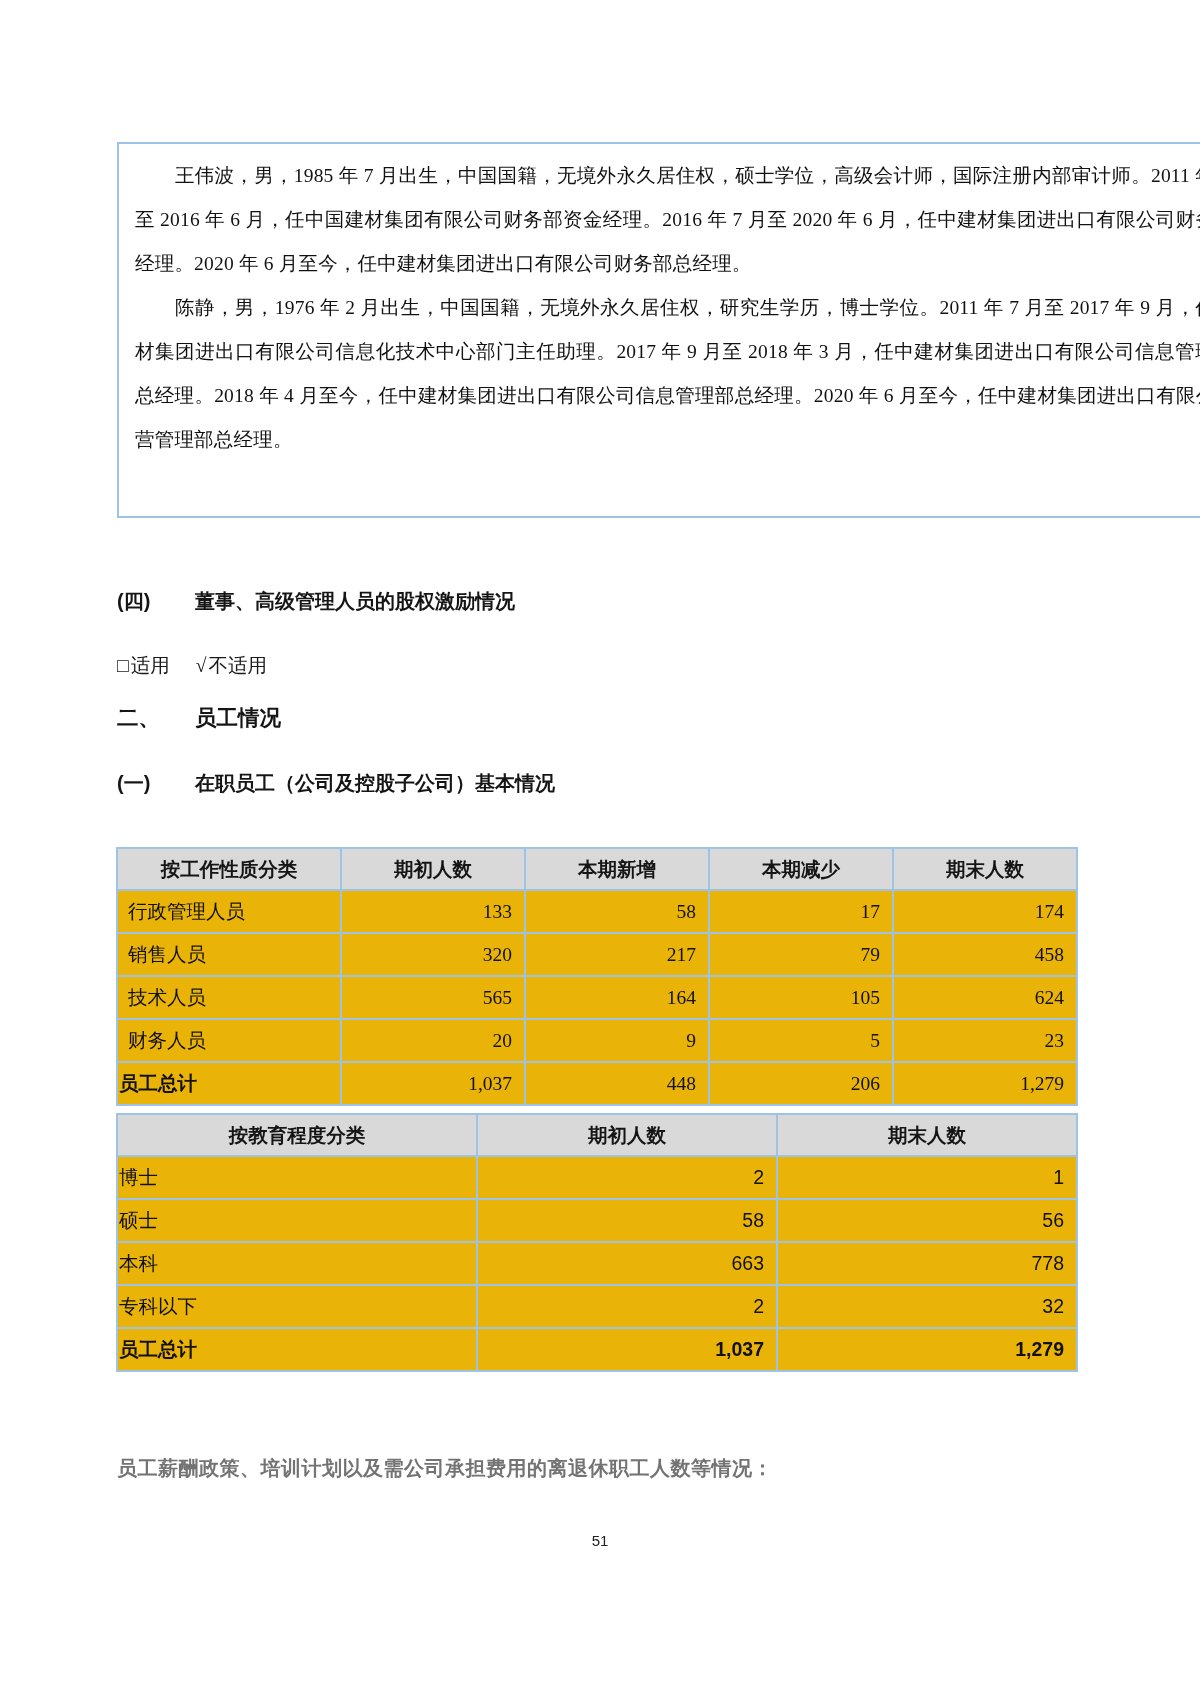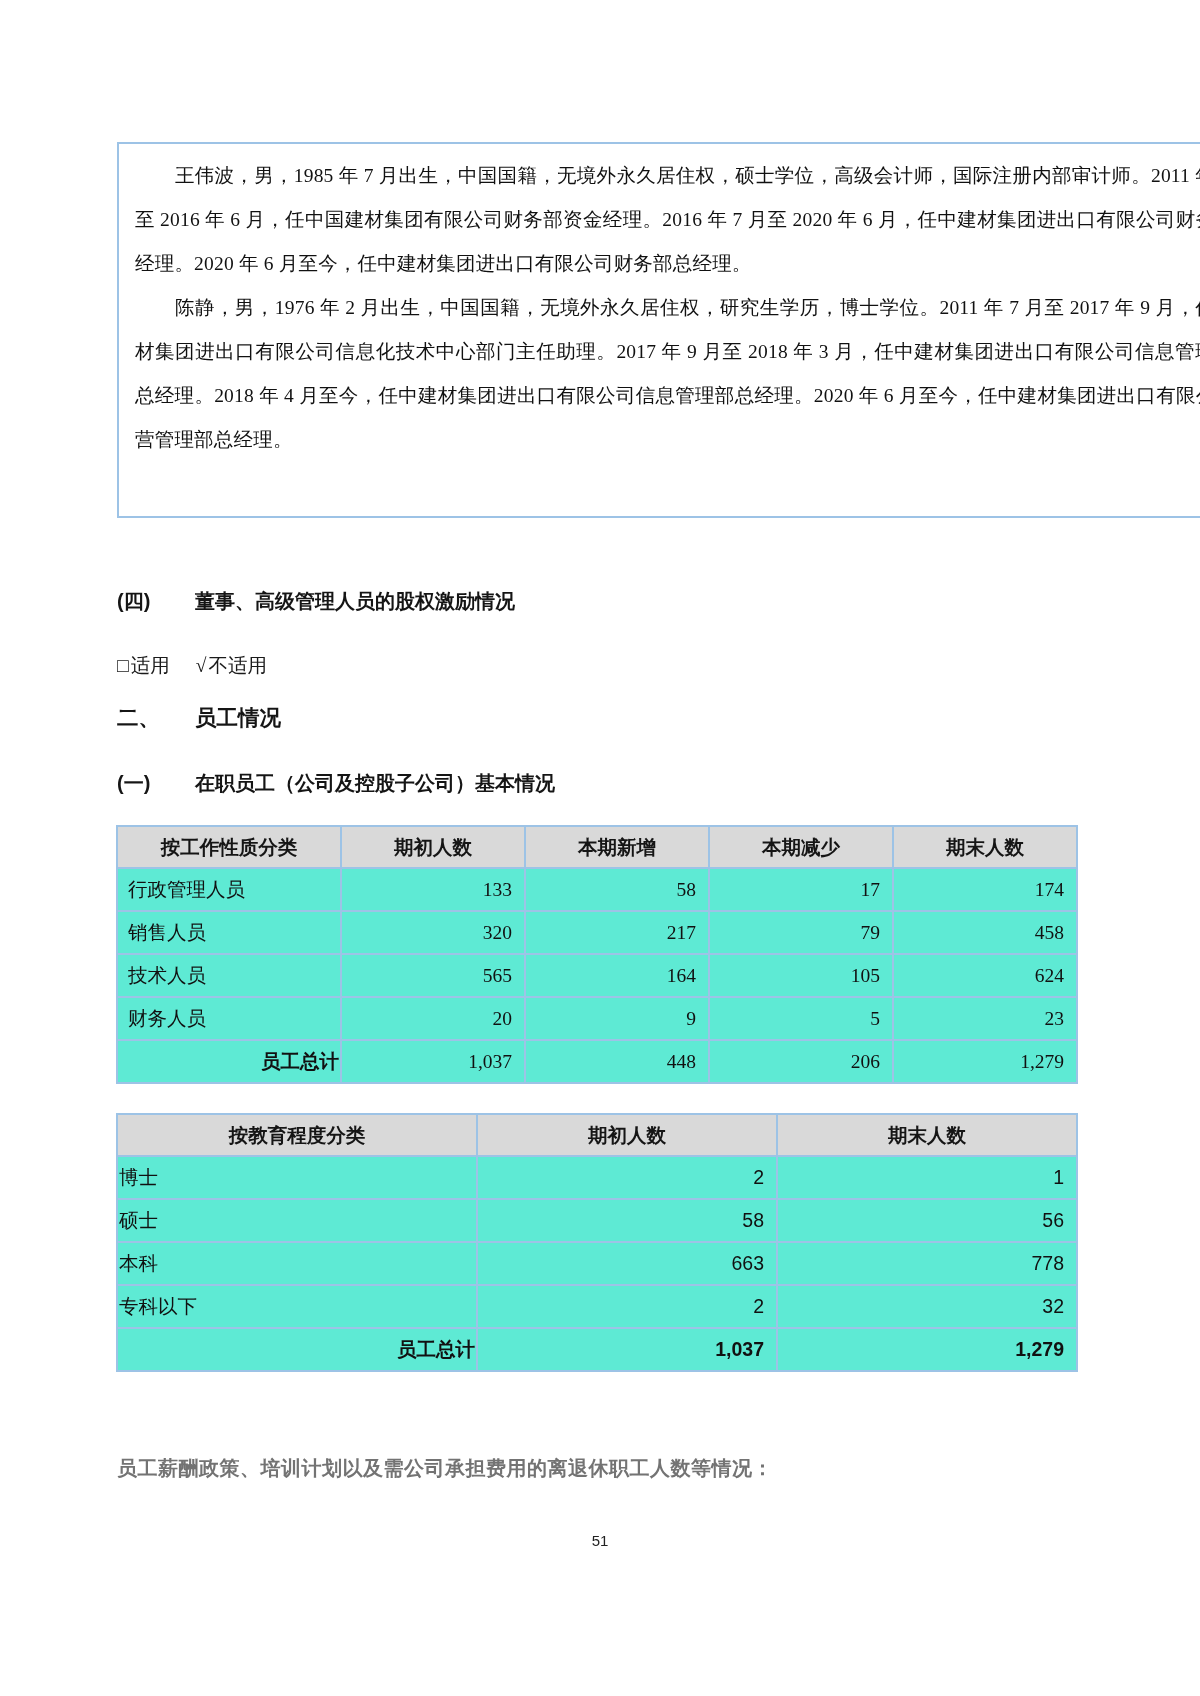--- a/index.html
+++ b/index.html
@@ -37,29 +37,29 @@
   
   table.rep{border-collapse:collapse;table-layout:fixed;width:960px;}
   table.rep th,table.rep td{
     border:2px solid #9DC3E6;overflow:hidden;white-space:nowrap;
   }
   table.rep th{
     background:#D9D9D9;height:38px;text-align:center;vertical-align:middle;
     font-family:"Liberation Sans","DejaVu Sans",sans-serif;font-weight:bold;
     font-size:19.5px;color:#151515;
   }
-  table.rep td{height:39px;vertical-align:middle;font-size:19.5px;background:#5eead4;}
-  .t1{left:116px;top:825px;}
+  table.rep td{height:39px;vertical-align:middle;font-size:19.5px;background:#eab308;}
+  .t1{left:116px;top:847px;}
   .t2{left:116px;top:1113px;}
   td.lab{ text-align:left;padding-left:10px;font-family:"Liberation Serif","DejaVu Serif",serif;}
   td.lab-c{font-family:"Liberation Serif","DejaVu Serif",serif;}
   td.num-serif{text-align:right;padding-right:12px;font-family:"Liberation Serif","DejaVu Serif",serif;}
   td.num-sans{text-align:right;padding-right:12px;font-family:"Liberation Sans","DejaVu Sans",sans-serif;font-size:19px;}
   tr.total td.tlab{
-    text-align:right;font-family:Liberation Serif, serif;
+    text-align:left;font-family:Liberation Serif, serif;
     font-weight:bold;
   }
   tr.total td.bold-num{font-weight:bold;}
 
   .footer-note{
     left:117px;top:1455px;font-size:20px;font-weight:bold;color:#737373;
     font-family:"Liberation Sans","DejaVu Sans",sans-serif;letter-spacing:0.5px;
   }
   .page-number{
     left:0;top:1532px;width:1200px;text-align:center;font-size:15px;color:#222;

